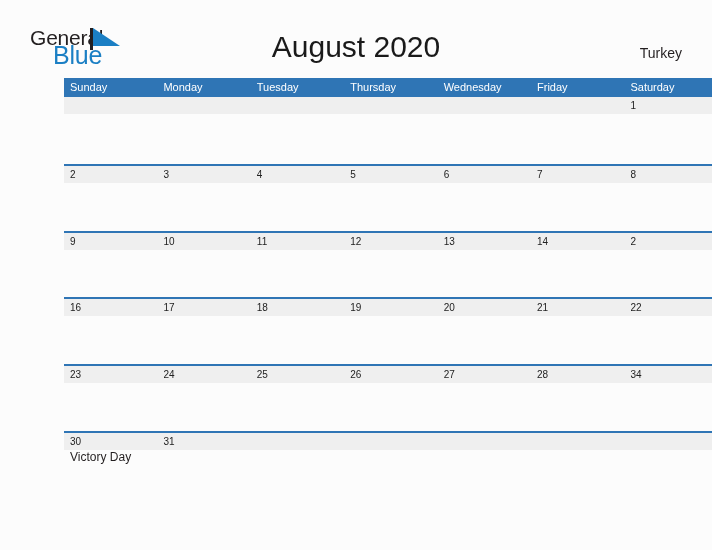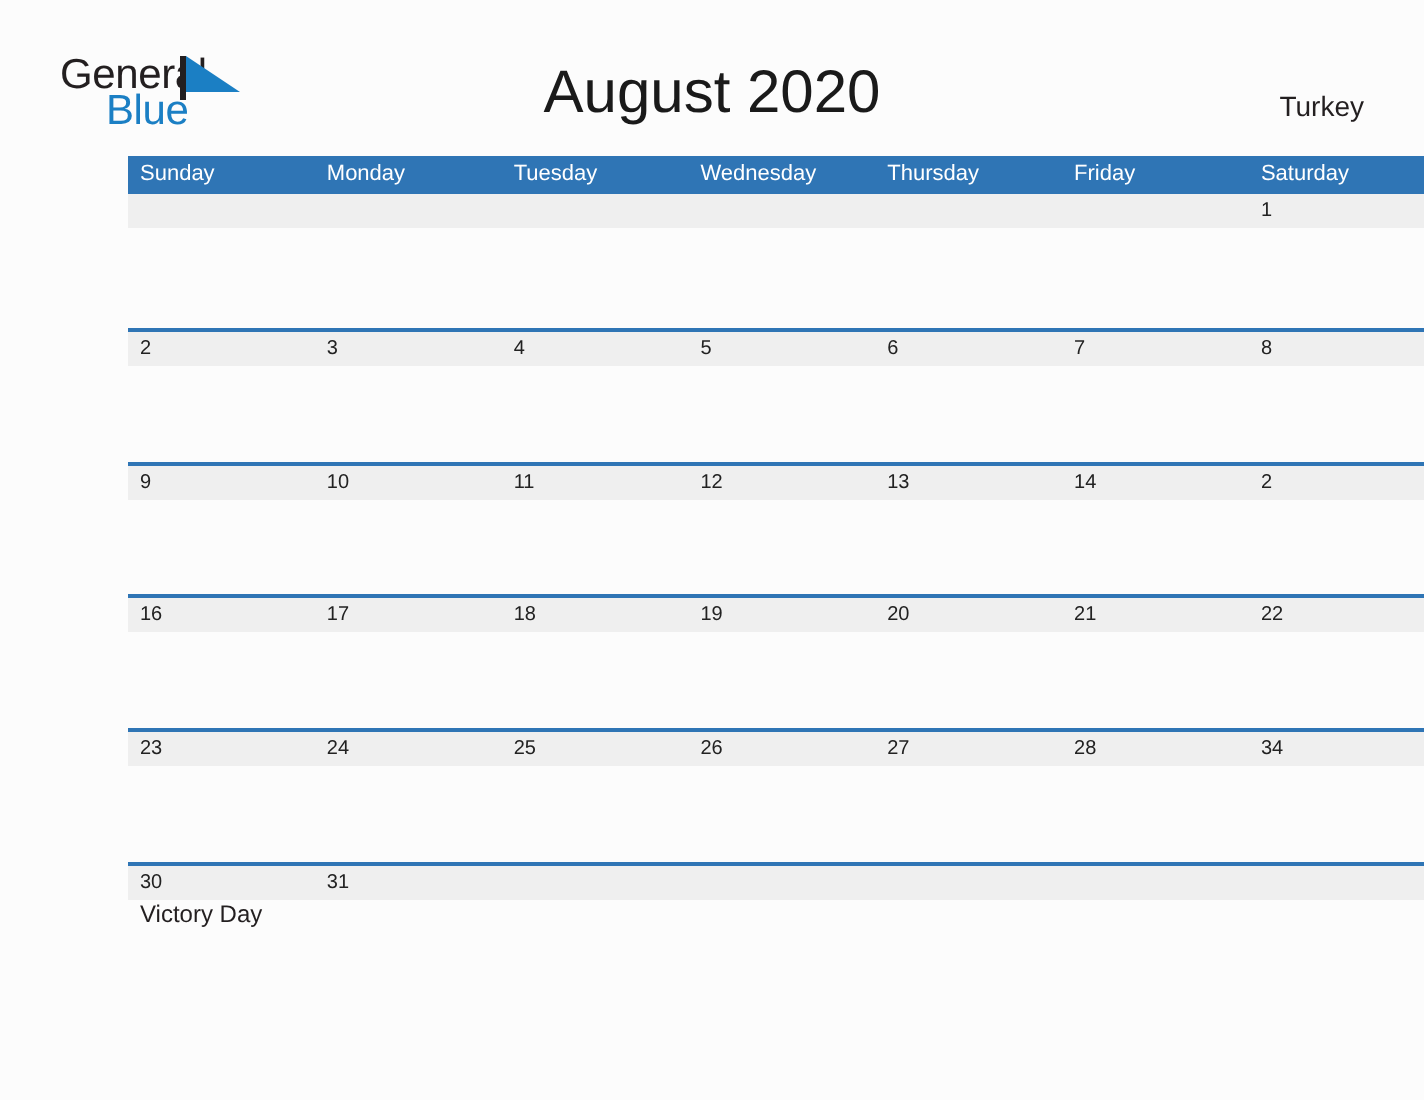--- a/index.html
+++ b/index.html
@@ -36,21 +36,21 @@
     font-size: 21px;
     line-height: 21px;
     letter-spacing: -0.2px;
     color: #231f20;
     font-family: "Liberation Sans", sans-serif;
   }
   .logo-blue {
     position: absolute;
     left: 23px;
     top: 18px;
-    font-size: 21px;
+    font-size: 25px;
     line-height: 21px;
     letter-spacing: -0.2px;
     color: #1b7fc4;
     font-family: "Liberation Sans", sans-serif;
   }
   .logo-flag {
     position: absolute;
     left: 60px;
     top: 1px;
     width: 30px;
@@ -170,22 +170,22 @@
 
   <div class="cal-region">Turkey</div>
 
 </div>
 
 <div class="calendar">
   <div class="weekday-header">
       <div class="weekday-cell">Sunday</div>
       <div class="weekday-cell">Monday</div>
       <div class="weekday-cell">Tuesday</div>
+      <div class="weekday-cell">Thursday</div>
       <div class="weekday-cell">Wednesday</div>
-      <div class="weekday-cell">Thursday</div>
       <div class="weekday-cell">Friday</div>
       <div class="weekday-cell">Saturday</div>
     </div>
   <div class="week-rows">
       <div class="week-row first">
         <div class="daynum-band">
           <div class="day-cell"></div>
           <div class="day-cell"></div>
           <div class="day-cell"></div>
           <div class="day-cell"></div>

